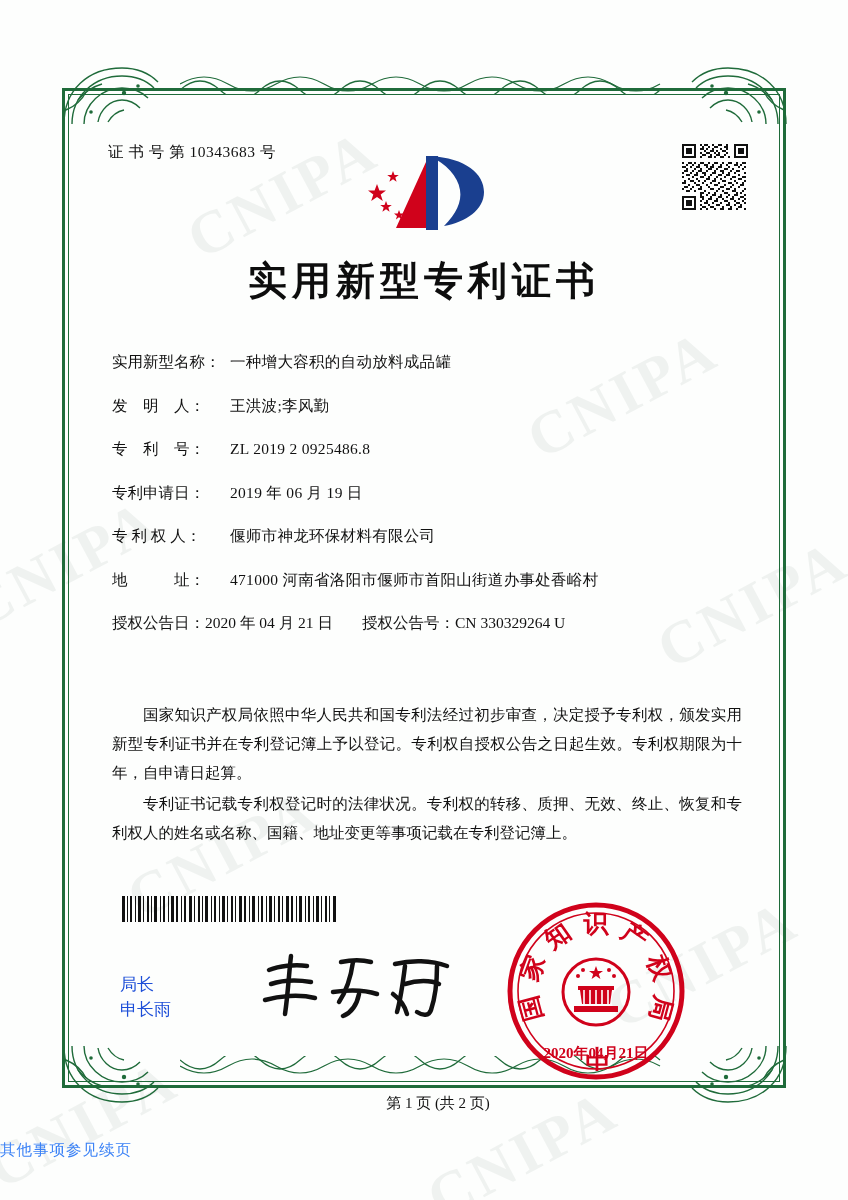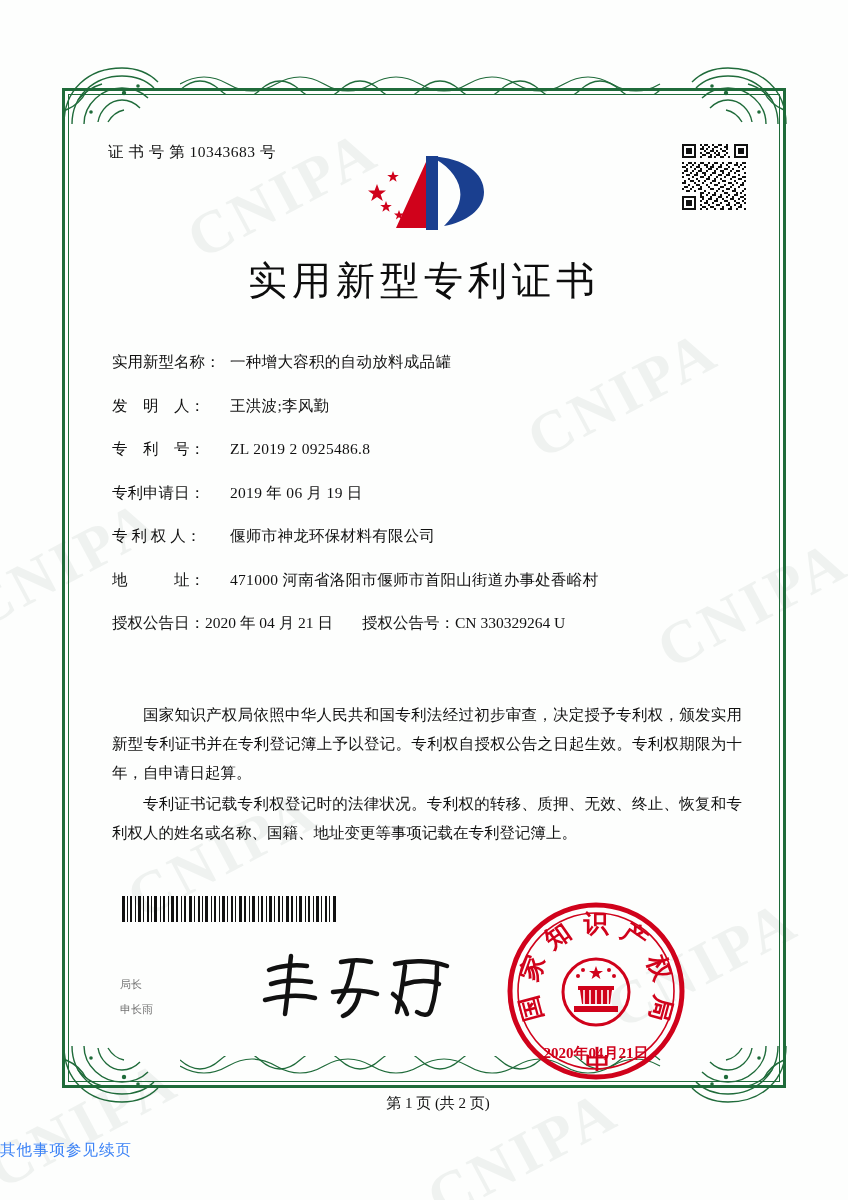--- a/index.html
+++ b/index.html
@@ -117,21 +117,21 @@
   }
 
   .main-title {
     position: absolute;
     left: 0;
     right: 0;
     top: 254px;
     text-align: center;
     font-family: "DejaVu Serif", "Liberation Serif", serif;
     font-size: 39px;
-    font-weight: normal;
+    font-weight: bold;
     letter-spacing: 5px;
     color: #0d0d0d;
   }
 
   
   .fields {
     position: absolute;
     left: 112px;
     top: 352px;
     width: 630px;
@@ -185,23 +185,23 @@
     top: 896px;
     width: 218px;
     height: 26px;
   }
 
   
   .sig-label {
     position: absolute;
     left: 120px;
     top: 972px;
-    font-size: 11px;
+    font-size: 17px;
     line-height: 25px;
-    color: #737373;
+    color: #1d4ed8;
   }
   .sig-hand {
     position: absolute;
     left: 255px;
     top: 950px;
     width: 210px;
     height: 72px;
   }
 
   

